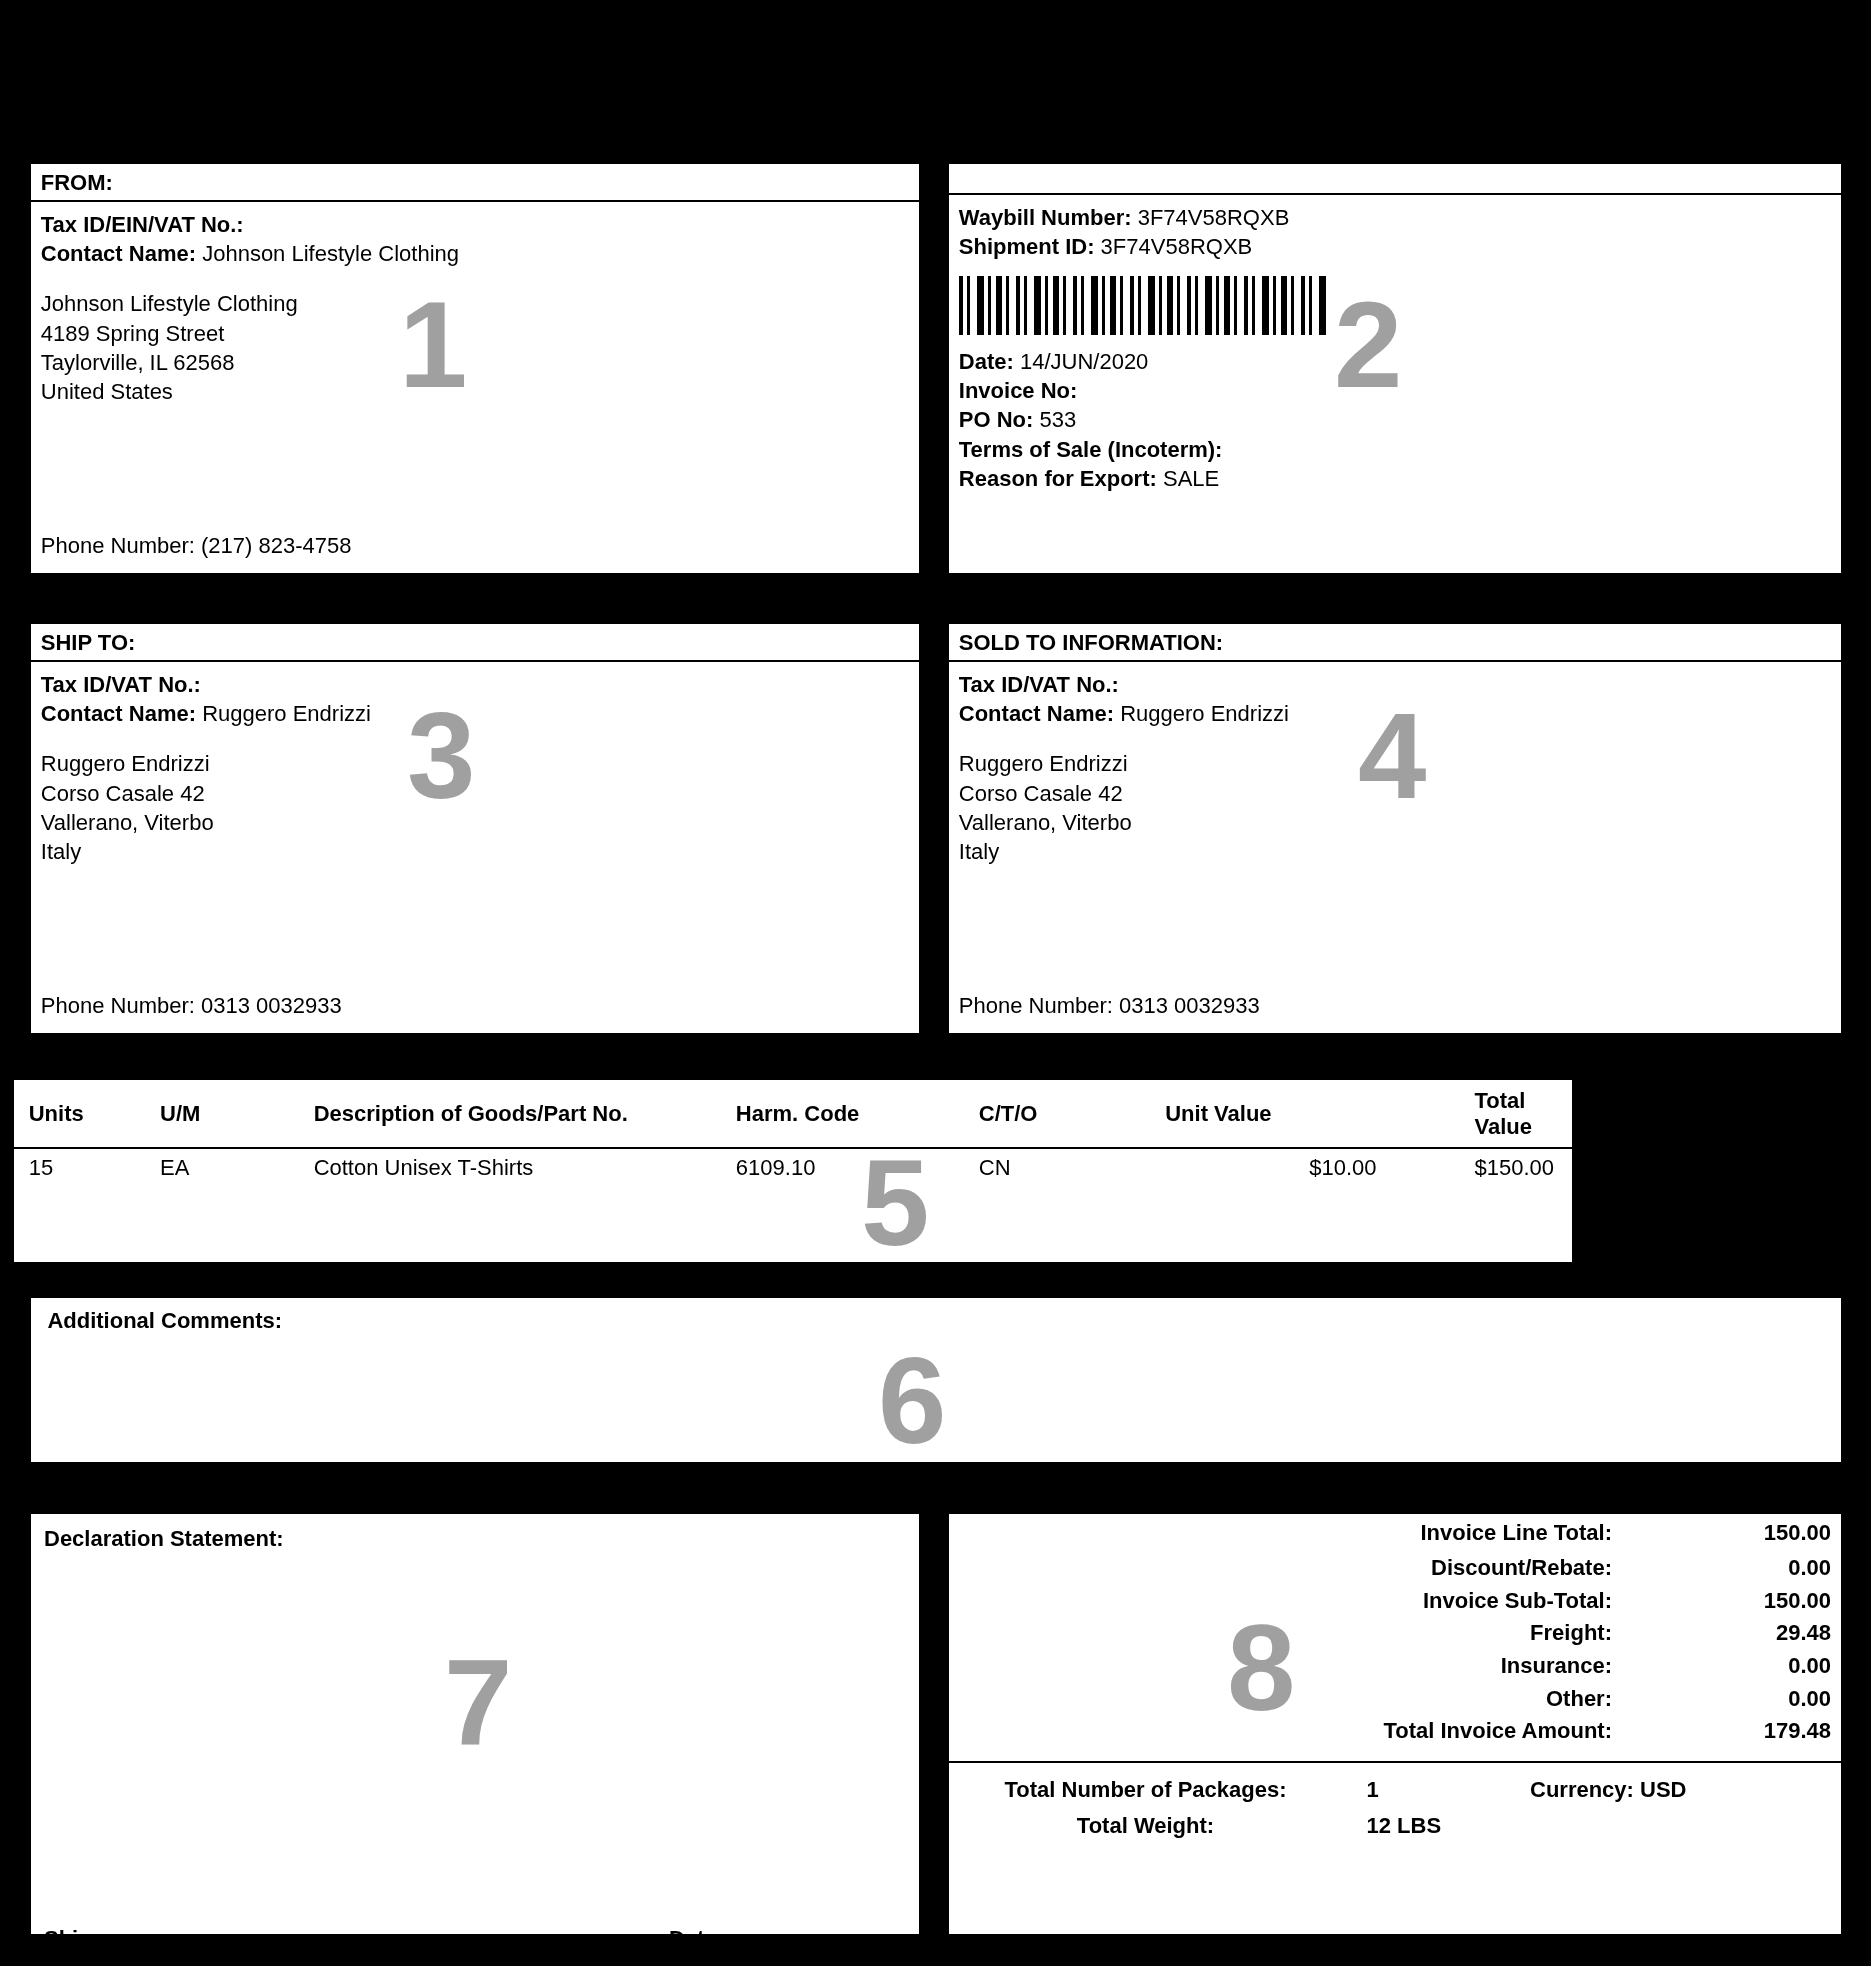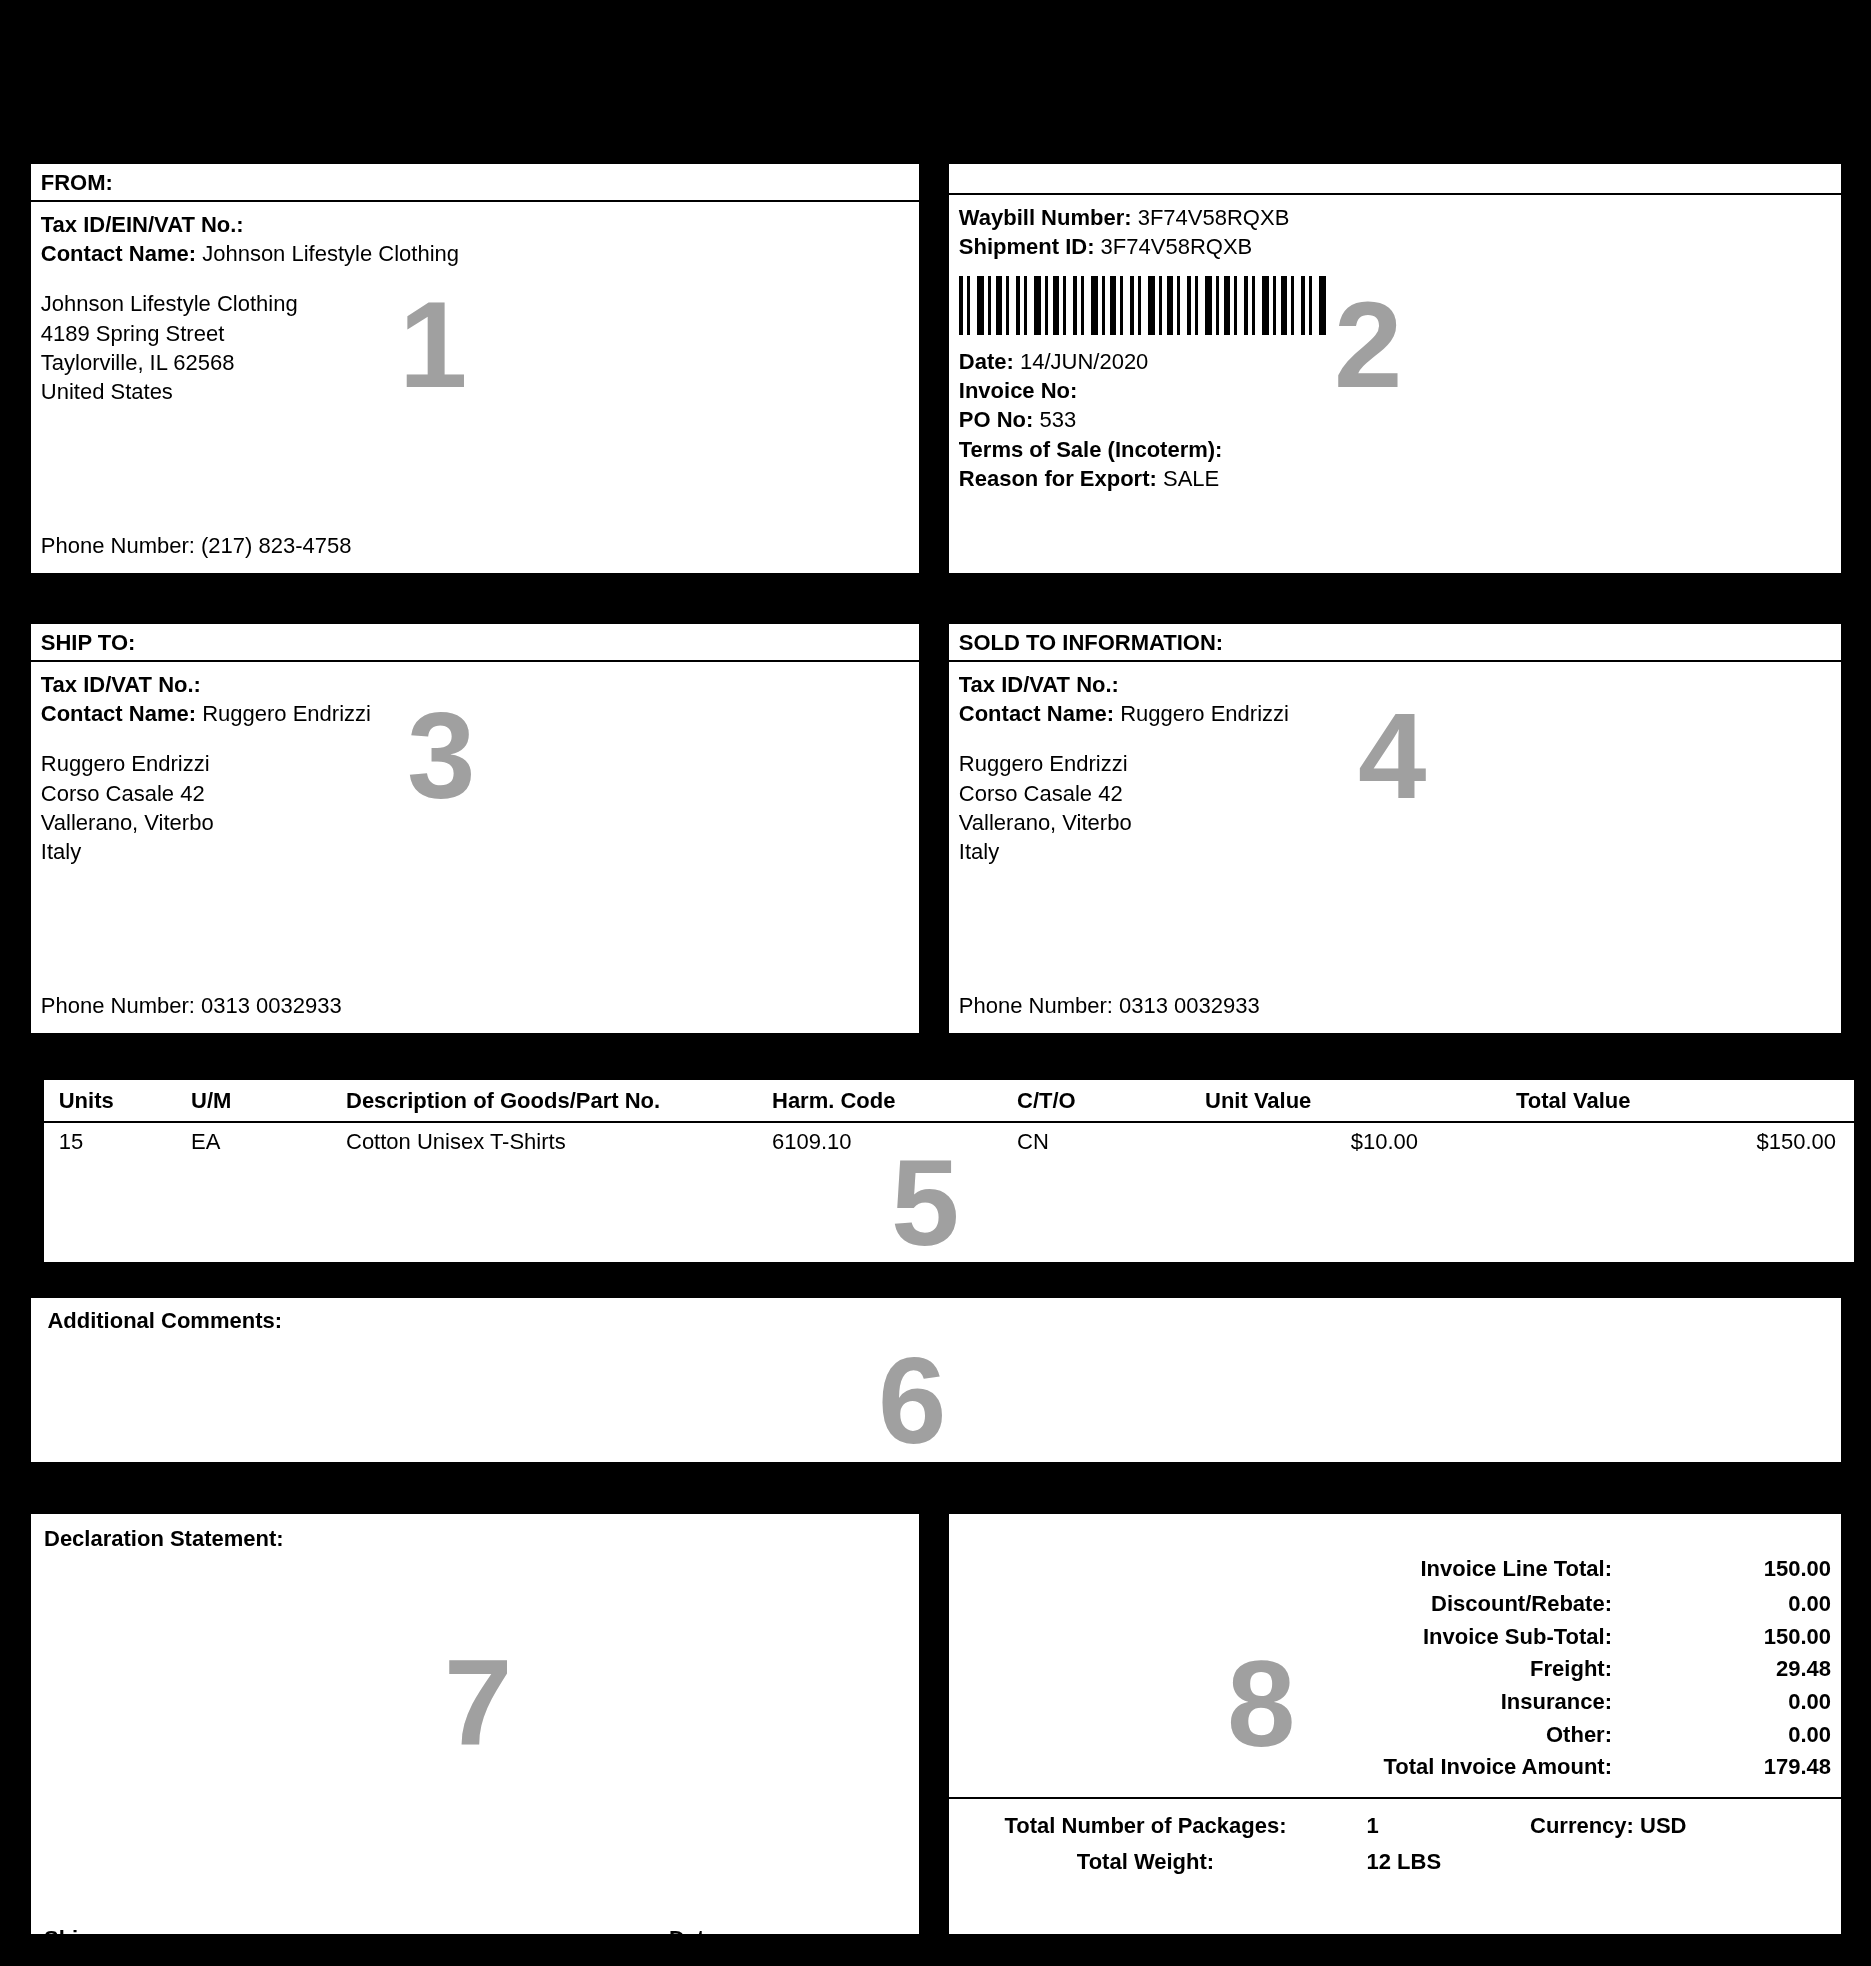--- a/index.html
+++ b/index.html
@@ -91,21 +91,21 @@
 
   
   #p3 { left: 31px; top: 624px; width: 888px; height: 409px; }
   #p3 .watermark { left: 409px; top: 237px; }
 
   
   #p4 { left: 949px; top: 624px; width: 892px; height: 409px; }
   #p4 .watermark { left: 1358px; top: 237px; }
 
   
-  #p5 { left: 44px; top: 1080px; width: 1810px; height: 182px; }
+  #p5 { left: 14px; top: 1080px; width: 1558px; height: 182px; }
   table.goods {
     width: 100%;
     border-collapse: collapse;
     font-size: 22px;
   }
   table.goods th {
     font-weight: bold;
     text-align: left;
     padding: 8.2px 0 6.5px 0;
     border-bottom: 2.5px solid #000;
@@ -149,21 +149,20 @@
   }
   .sign-row .shipper { position: absolute; left: 13px; }
   .sign-row .date { position: absolute; left: 638px; }
 
   
   #p8 { left: 949px; top: 1514px; width: 892px; height: 420px; }
   .totals {
     width: 100%;
     border-collapse: collapse;
     font-size: 22px;
-    margin-top: 36px;
   }
   .totals td { padding: 3.3px 0; }
   .totals td.lab { text-align: right; font-weight: bold; padding-right: 0; }
   .totals td.val { text-align: right; font-weight: bold; width: 229px; padding-right: 10px; }
   .totals-divider { border-top: 2.5px solid #000; }
   .totals2 { width: 100%; border-collapse: collapse; font-size: 22px; margin-top: 9.8px; }
   .totals2 td { padding: 4.9px 0; font-weight: bold; }
   .totals2 td.l1 { text-align: center; width: 393px; }
   .totals2 td.v1 { text-align: left; padding-left: 24.5px; width: 188px; }
   .totals2 td.l2 { text-align: left; }

